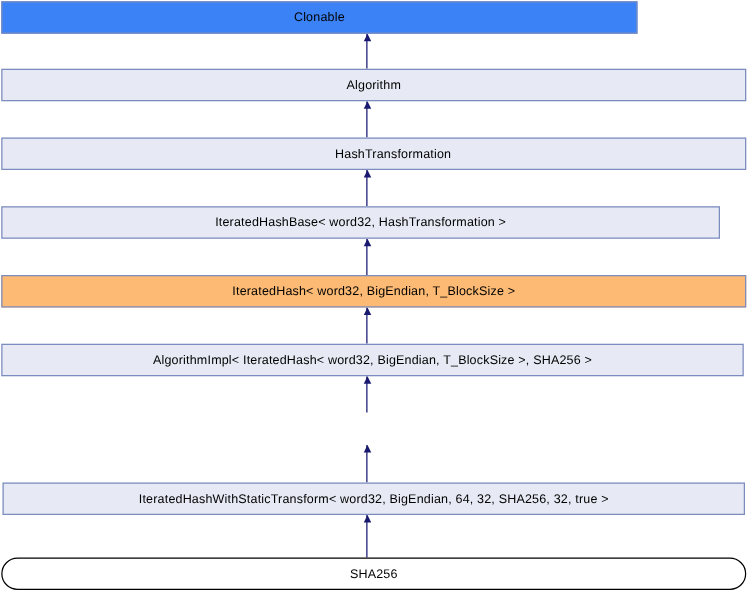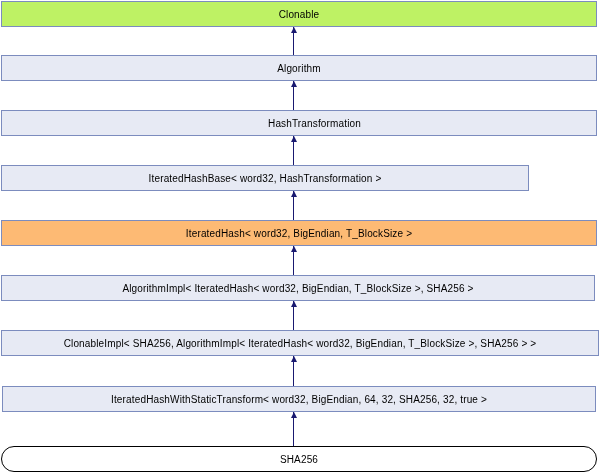--- a/index.html
+++ b/index.html
@@ -78,40 +78,37 @@
     <div class="edge" style="left: 293px; top: 191px; height: 29px; background: rgb(25, 25, 112);"></div>
     <div class="arrowhead" style="left: 291px; top: 191px; border-bottom-color: rgb(25, 25, 112);"></div>
     <div class="edge" style="left: 293px; top: 246px; height: 29px; background: rgb(25, 25, 112);"></div>
     <div class="arrowhead" style="left: 291px; top: 246px; border-bottom-color: rgb(25, 25, 112);"></div>
     <div class="edge" style="left: 293px; top: 301px; height: 29px; background: rgb(25, 25, 112);"></div>
     <div class="arrowhead" style="left: 291px; top: 301px; border-bottom-color: rgb(25, 25, 112);"></div>
     <div class="edge" style="left: 293px; top: 356px; height: 30px; background: rgb(25, 25, 112);"></div>
     <div class="arrowhead" style="left: 291px; top: 356px; border-bottom-color: rgb(25, 25, 112);"></div>
     <div class="edge" style="left: 293px; top: 412px; height: 34px; background: rgb(25, 25, 112);"></div>
     <div class="arrowhead" style="left: 291px; top: 412px; border-bottom-color: rgb(25, 25, 112);"></div>
-    <div class="node" style="left: 1px; top: 1px; width: 596px; height: 26px; background: #bef264; border-color: rgb(124, 140, 190);">
+    <div class="node" style="left: 1px; top: 1px; width: 509px; height: 26px; background: #3b82f6; border-color: rgb(124, 140, 190);">
       <span class="node-label" style="color: rgb(0, 0, 0);">Clonable</span>
     </div>
     <div class="node" style="left: 1px; top: 55px; width: 596px; height: 26px; background: rgb(231, 234, 244); border-color: rgb(124, 140, 190); align-items: center;">
       <span class="node-label" style="color: rgb(0, 0, 0);">Algorithm</span>
     </div>
     <div class="node" style="left: 1px; top: 110px; width: 596px; height: 26px; background: rgb(231, 234, 244); border-color: rgb(124, 140, 190);">
       <span class="node-label" style="color: rgb(0, 0, 0); margin-left: 31px;">HashTransformation</span>
     </div>
-    <div class="node" style="left: 1px; top: 165px; width: 528px; height: 26px; background: rgb(231, 234, 244); border-color: rgb(124, 140, 190);">
+    <div class="node" style="left: 1px; top: 165px; width: 575px; height: 26px; background: rgb(231, 234, 244); border-color: rgb(124, 140, 190);">
       <span class="node-label" style="color: rgb(0, 0, 0);">IteratedHashBase&lt; word32, HashTransformation &gt;</span>
     </div>
     <div class="node" style="left: 1px; top: 220px; width: 596px; height: 26px; background: #fdba74; border-color: rgb(124, 140, 190);">
       <span class="node-label" style="color: rgb(0, 0, 0);">IteratedHash&lt; word32, BigEndian, T_BlockSize &gt;</span>
     </div>
     <div class="node" style="left: 1px; top: 275px; width: 594px; height: 26px; background: rgb(231, 234, 244); border-color: rgb(124, 140, 190);">
       <span class="node-label" style="color: rgb(0, 0, 0);">AlgorithmImpl&lt; IteratedHash&lt; word32, BigEndian, T_BlockSize &gt;, SHA256 &gt;</span>
-    </div>
-    <div class="node" style="left: 1px; top: 330px; width: 598px; height: 26px; background: rgb(231, 234, 244); border-color: rgb(124, 140, 190);">
-      <span class="node-label" style="color: rgb(0, 0, 0);">ClonableImpl&lt; SHA256, AlgorithmImpl&lt; IteratedHash&lt; word32, BigEndian, T_BlockSize &gt;, SHA256 &gt; &gt;</span>
     </div>
     <div class="node" style="left: 2px; top: 386px; width: 594px; height: 26px; background: rgb(231, 234, 244); border-color: rgb(124, 140, 190);">
       <span class="node-label" style="color: rgb(0, 0, 0);">IteratedHashWithStaticTransform&lt; word32, BigEndian, 64, 32, SHA256, 32, true &gt;</span>
     </div>
     <div class="node current" style="left: 1px; top: 446px; width: 596px; height: 26px; background: rgb(255, 255, 255); border-color: rgb(0, 0, 0); border-radius: 13px;">
       <span class="node-label" style="color: rgb(0, 0, 0);">SHA256</span>
     </div>
   </div>
 
 </body></html>

